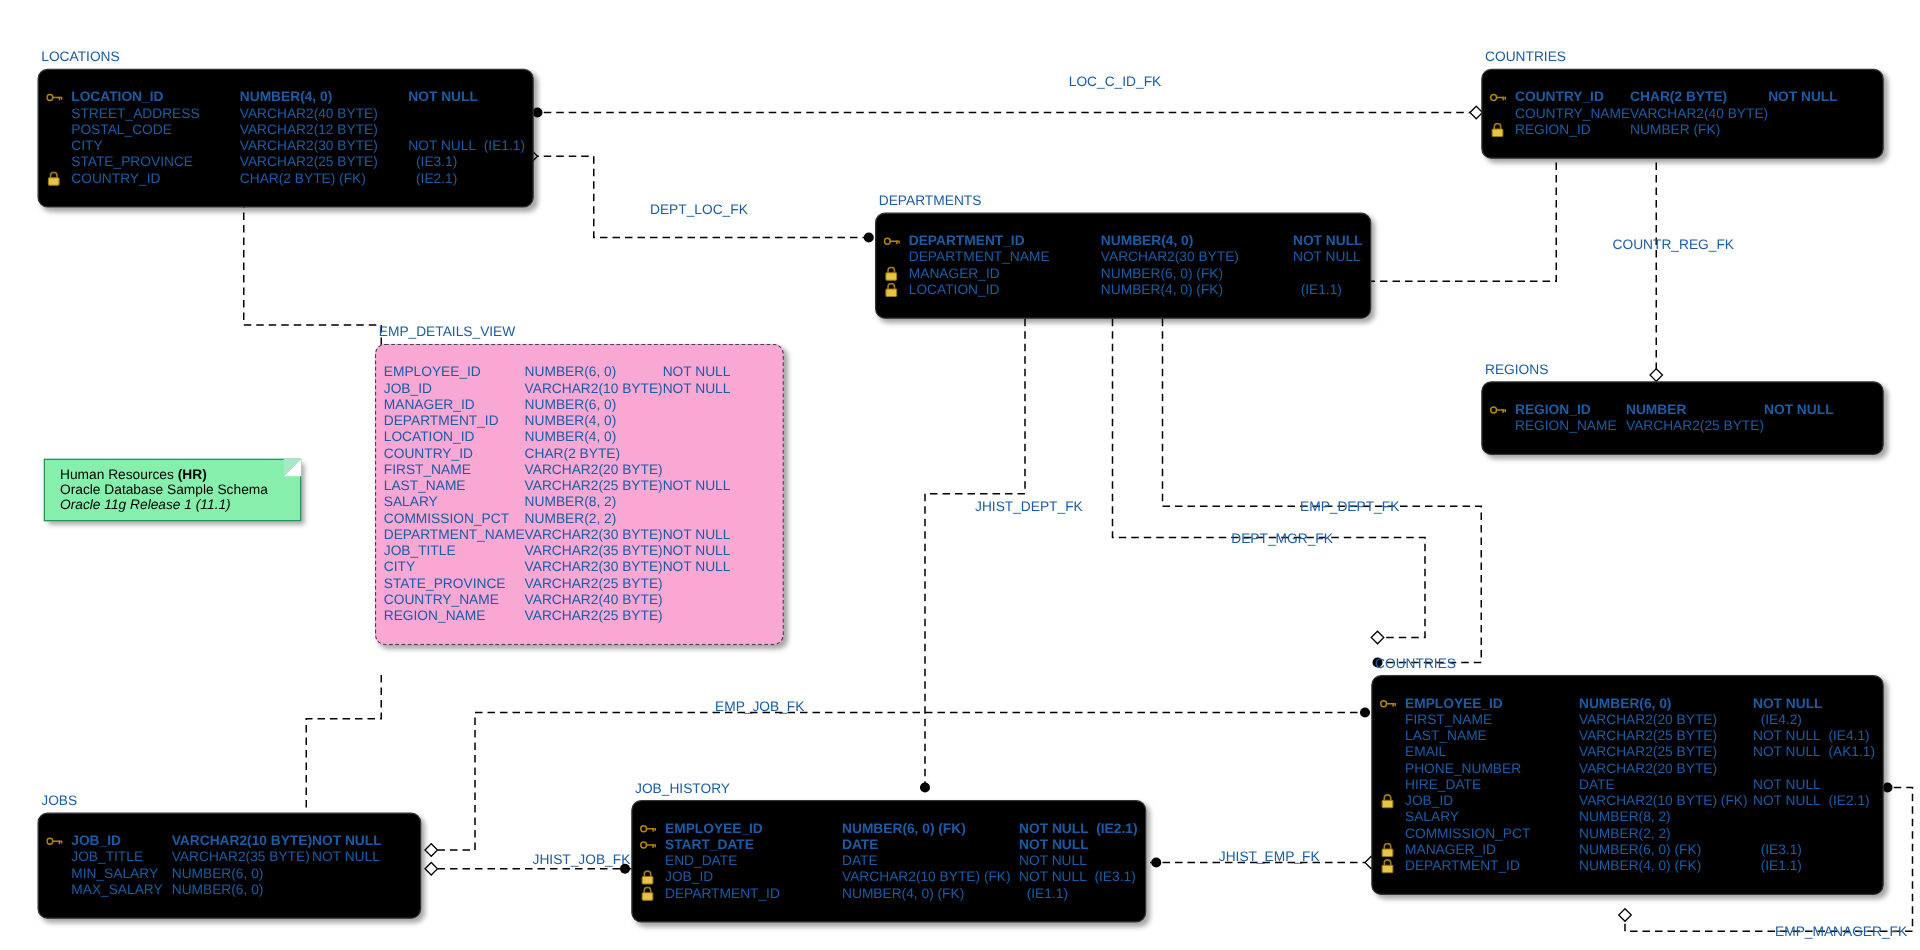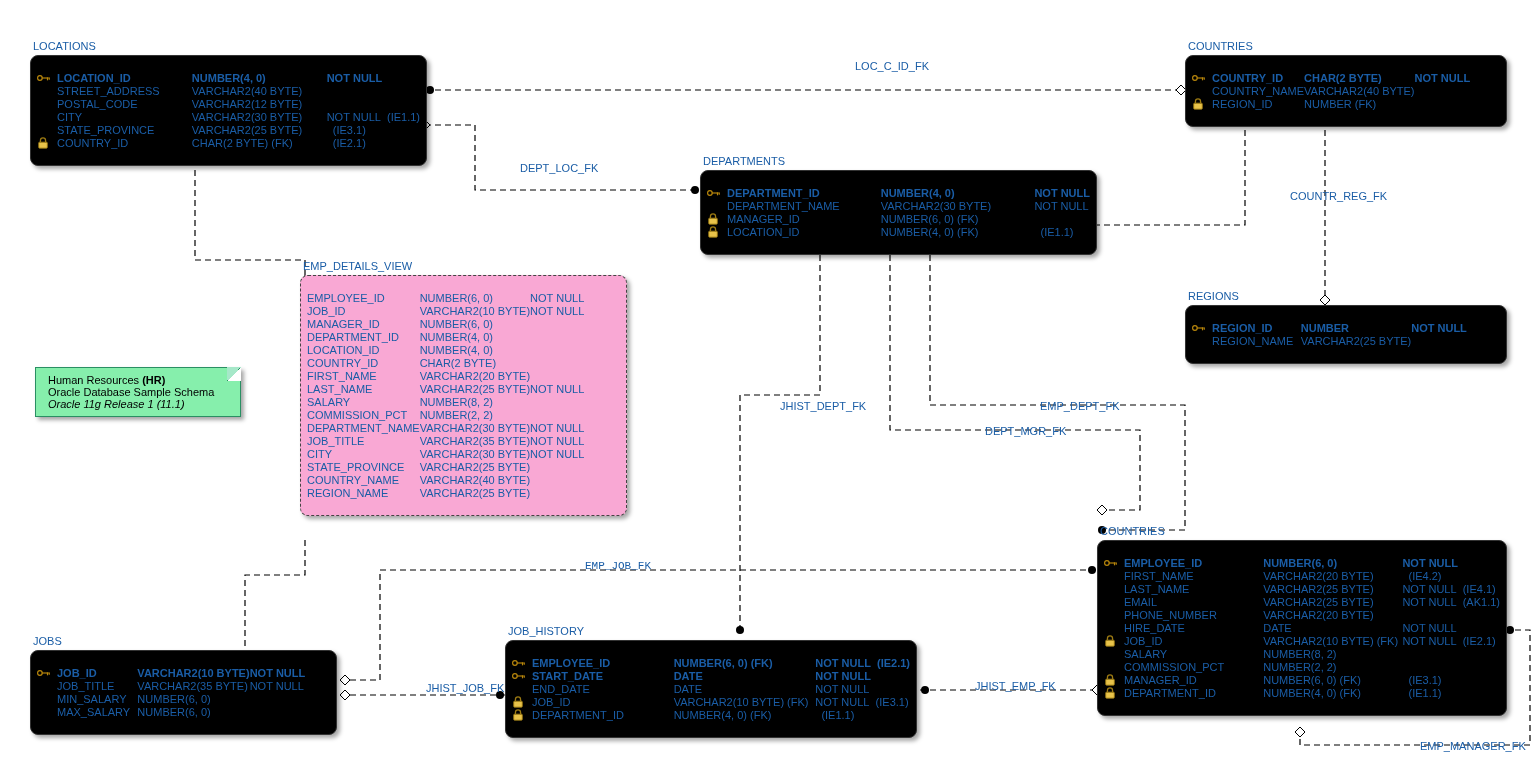--- a/index.html
+++ b/index.html
@@ -459,16 +459,16 @@
       <span class="cell ">&nbsp;&nbsp;(IE1.1)</span>
     </div>
 </div>
 
 <div class="fk-label" style="left:855px; top:60px;">LOC_C_ID_FK</div>
 <div class="fk-label" style="left:520px; top:162px;">DEPT_LOC_FK</div>
 <div class="fk-label" style="left:1290px; top:190px;">COUNTR_REG_FK</div>
 <div class="fk-label" style="left:780px; top:400px;">JHIST_DEPT_FK</div>
 <div class="fk-label" style="left:1040px; top:400px;">EMP_DEPT_FK</div>
 <div class="fk-label" style="left:985px; top:425px;">DEPT_MGR_FK</div>
-<div class="fk-label" style="left:585px; top:560px;font-family:Liberation Mono, monospace;">EMP_JOB_FK</div>
+<div class="fk-label" style="left:572px; top:560px;">EMP_JOB_FK</div>
 <div class="fk-label" style="left:385px; top:682px;margin-left:41px;">JHIST_JOB_FK</div>
 <div class="fk-label" style="left:975px; top:680px;">JHIST_EMP_FK</div>
 <div class="fk-label" style="left:1420px; top:740px;">EMP_MANAGER_FK</div>
 
 </body></html>

